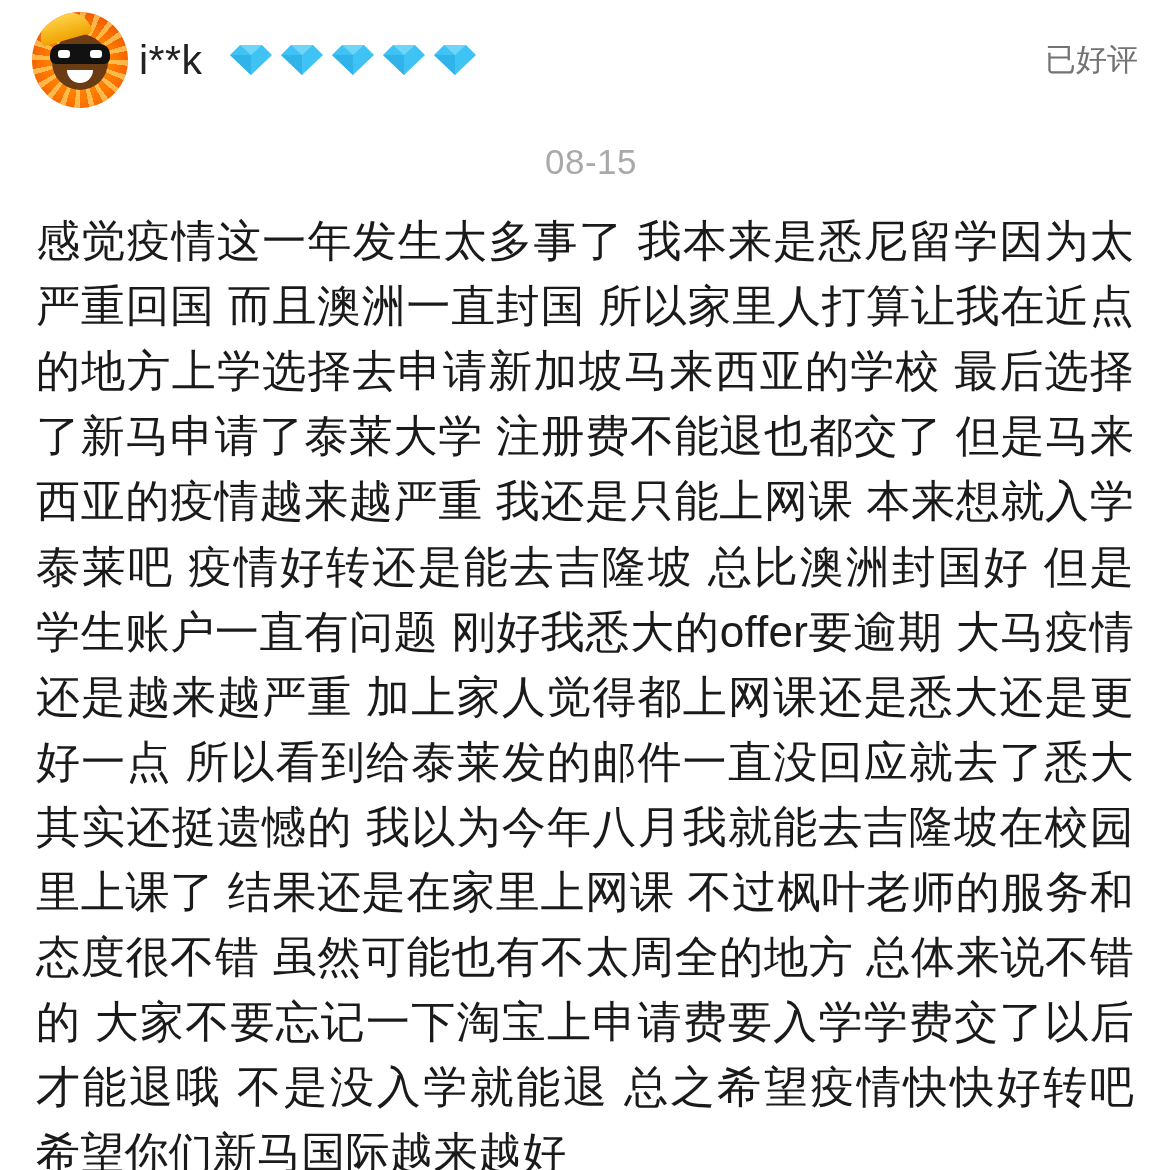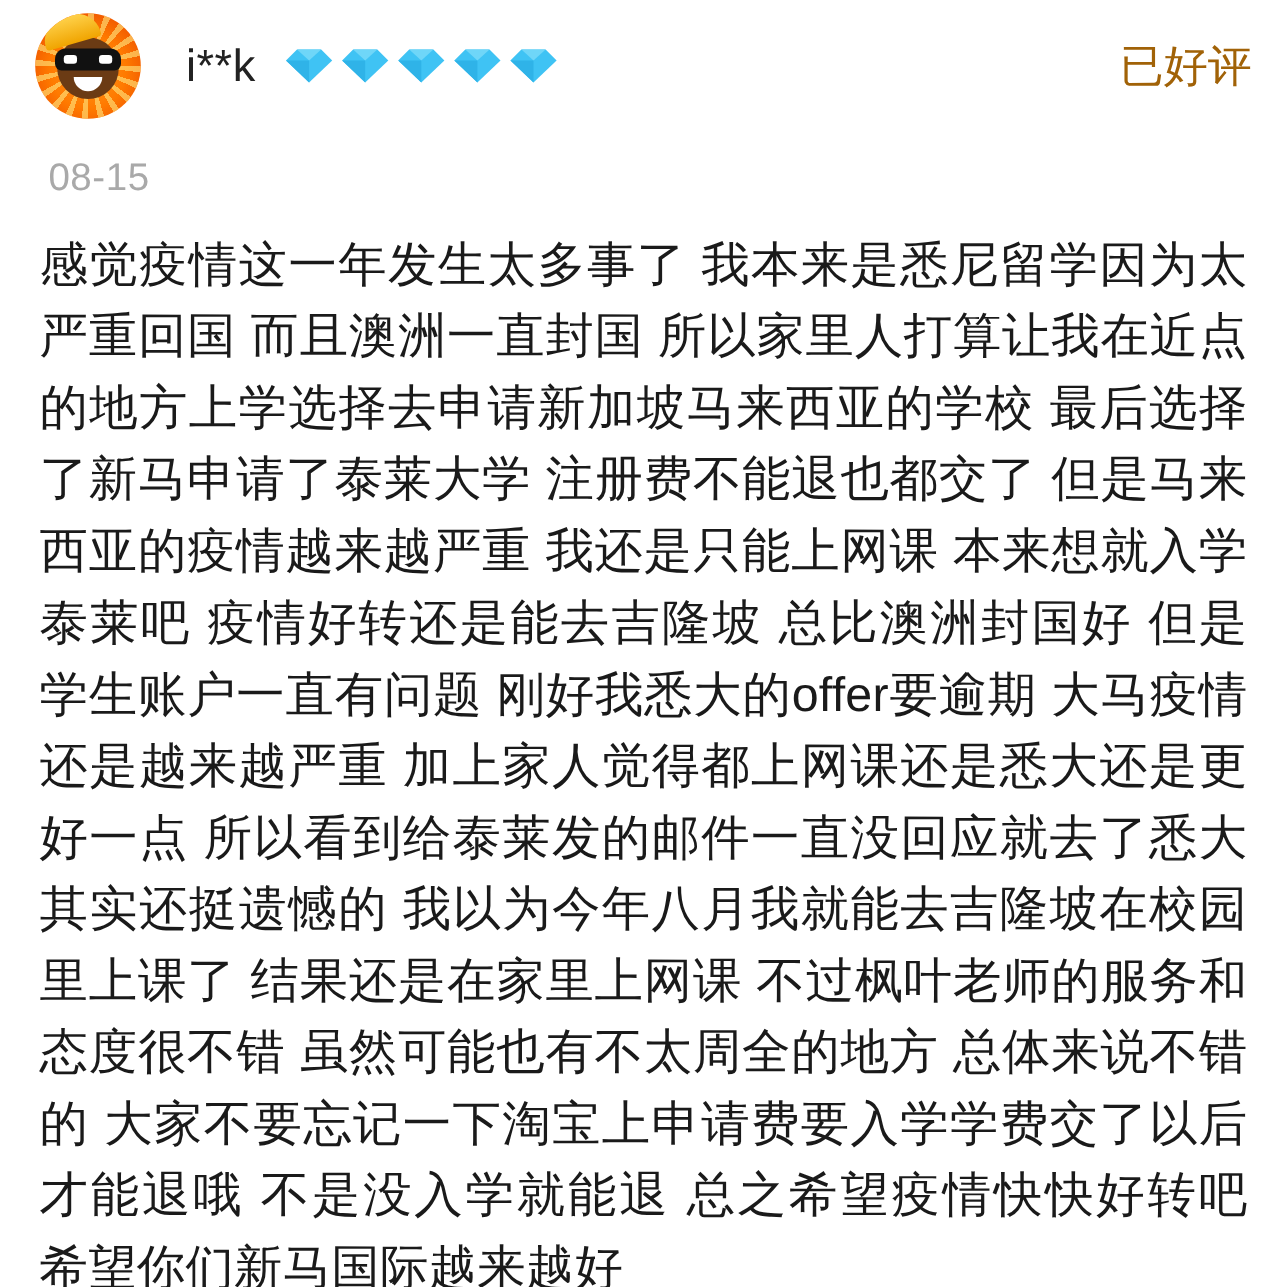--- a/index.html
+++ b/index.html
@@ -92,21 +92,21 @@
     left: 6px;
     top: 2px;
     width: 52px;
     height: 26px;
     background: linear-gradient(180deg,#ffd34d,#f0a400);
     border-radius: 26px 26px 4px 4px;
     transform: rotate(-16deg);
   }
 
   .username {
-    margin-left: 41px;
+    margin-left: 11px;
     font-size: 41px;
     color: #222222;
     letter-spacing: .5px;
     white-space: nowrap;
   }
 
   .diamonds {
     margin-left: 26px;
     display: flex;
     align-items: center;
@@ -118,34 +118,35 @@
     position: relative;
     display: inline-block;
   }
   .diamond svg { display: block; }
 
   .status-badge {
     position: absolute;
     right: 0;
     top: 50%;
     transform: translateY(-50%);
-    color: #a16207;
-    font-size: 40px;
+    color: #737373;
+    font-size: 31px;
     white-space: nowrap;
   }
 
   
   .meta-row {
     display: flex;
     align-items: center;
     gap: 32px;
     color: #a9a9a9;
     font-size: 35px;
     padding: 22px 0 26px 12px;
     letter-spacing: .5px;
+    justify-content: center;
   }
 
   
   .review-body {
     font-size: 44px;
     line-height: 1.48;
     color: #1a1a1a;
     letter-spacing: .2px;
     padding: 0 4px 10px 4px;
     word-break: break-all;

